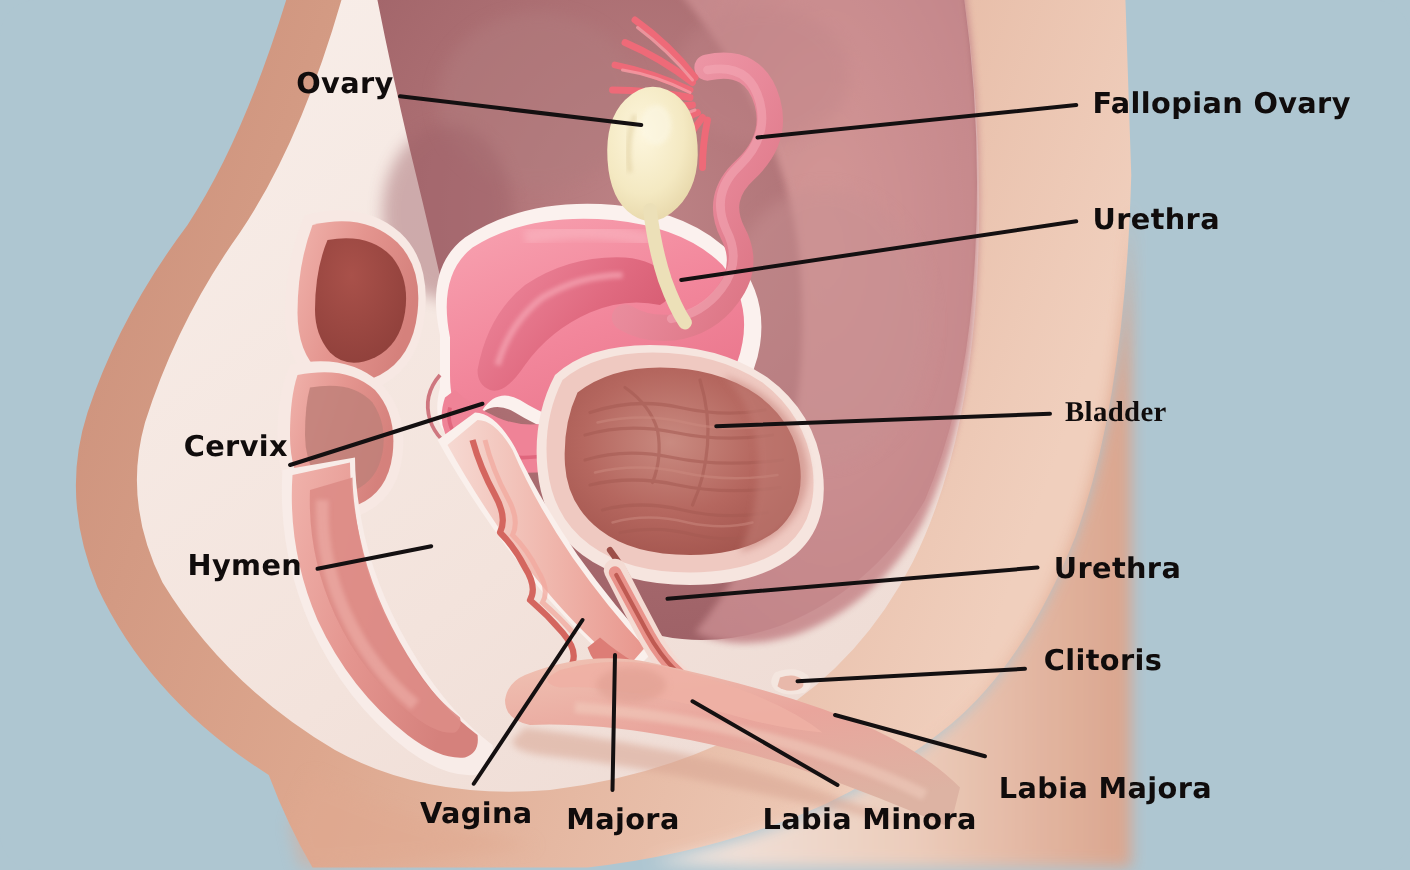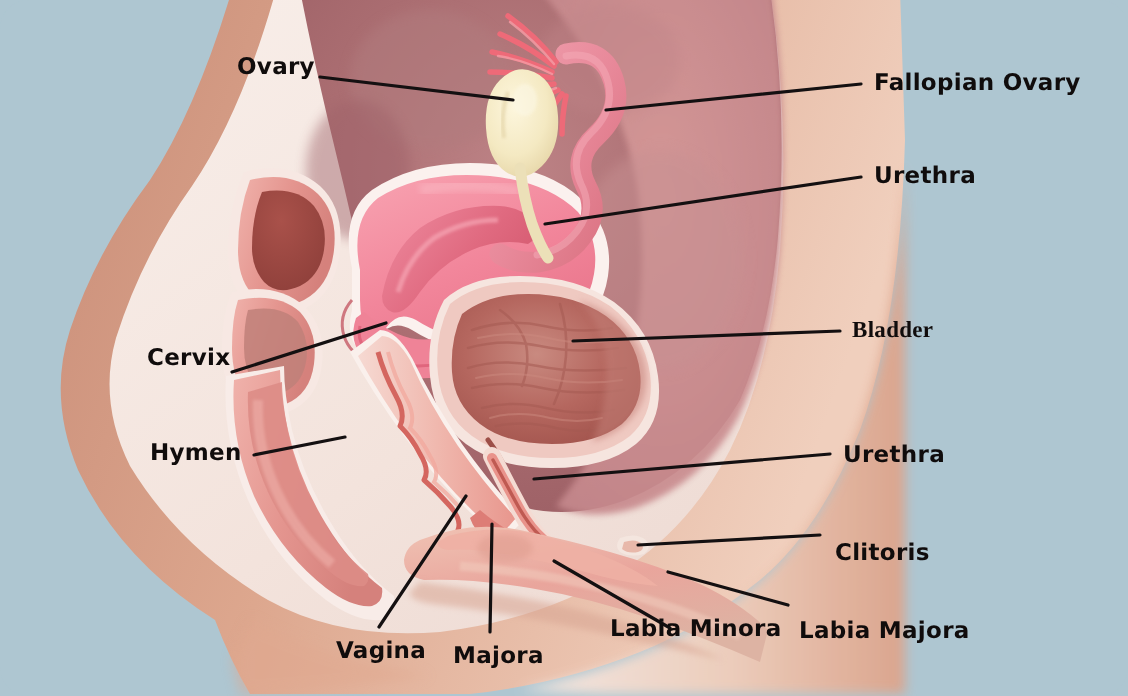--- a/index.html
+++ b/index.html
@@ -343,20 +343,20 @@
   </svg>
 
   <div id="labels">
       <div class="lbl" style="left: 237px; top: 56px;">Ovary</div>
       <div class="lbl" style="left: 874px; top: 72px;">Fallopian Ovary</div>
       <div class="lbl" style="left: 874px; top: 165px;">Urethra</div>
       <div class="lbl" style="left: 852px; top: 318px; font-family: Liberation Serif, serif;">Bladder</div>
       <div class="lbl" style="left: 147px; top: 347px;">Cervix</div>
       <div class="lbl" style="left: 150px; top: 442px;">Hymen</div>
       <div class="lbl" style="left: 843px; top: 444px;">Urethra</div>
-      <div class="lbl" style="left: 835px; top: 542px; text-align: right;">Clitoris</div>
+      <div class="lbl" style="left: 835px; top: 518px; text-align: right;">Clitoris</div>
       <div class="lbl" style="left: 799px; top: 620px;">Labia Majora</div>
-      <div class="lbl" style="left: 610px; top: 618px; text-align: center;">Labia Minora</div>
+      <div class="lbl" style="left: 610px; top: 645px; text-align: center;">Labia Minora</div>
       <div class="lbl" style="left: 453px; top: 645px;">Majora</div>
       <div class="lbl" style="left: 336px; top: 640px;">Vagina</div>
     </div>
 
 </div>
 
 </body></html>

